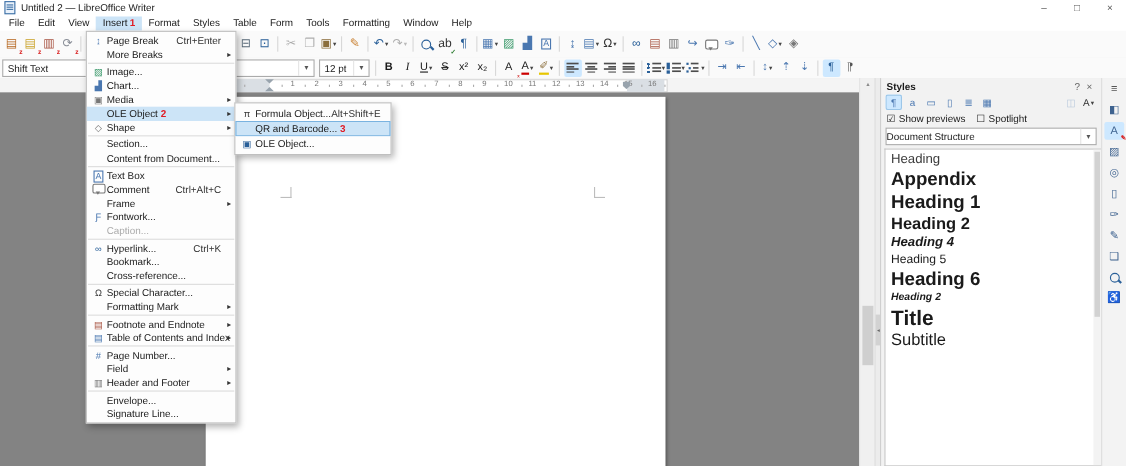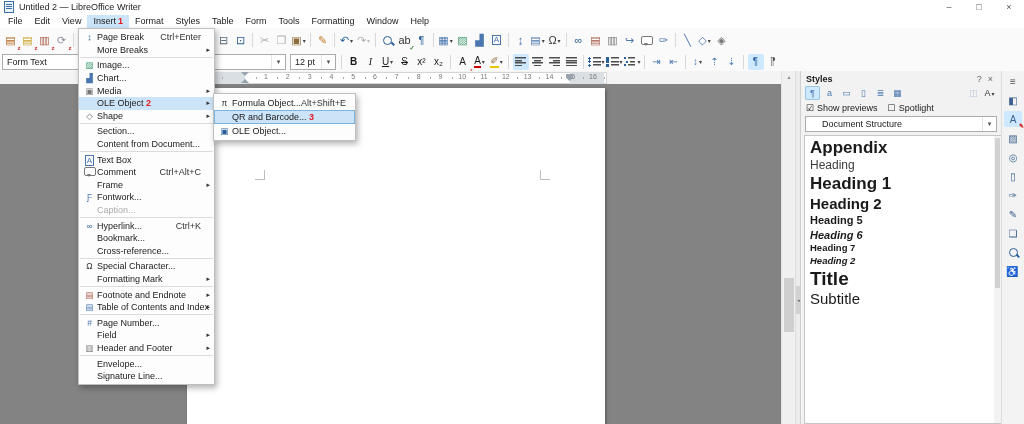--- a/index.html
+++ b/index.html
@@ -99,31 +99,31 @@
   .sp-head{display:flex;align-items:center;padding:3px 5px 1px;font-weight:700}
   .sp-q{margin-left:auto;color:#666;font-weight:400;padding:0 3px}
   .sp-x{color:#666;font-weight:400;padding:0 3px}
   .sp-cats{display:flex;align-items:center;padding:1px 4px;gap:2px}
   .spi{width:15px;height:14px;display:flex;align-items:center;justify-content:center;font-size:9px;color:#4a77b0;border-radius:2px;position:relative}
   .spi.on{background:#cde8ff;box-shadow:inset 0 0 0 1px #9cc6e8}
   .spi.off{opacity:.35}
   .sp-actions{margin-left:auto;display:flex;align-items:center;gap:1px}
   .sp-checks{display:flex;gap:10px;padding:2px 5px;align-items:center}
   .sp-check{display:flex;gap:3px;align-items:center}
-  .sp-filter{margin:1px 4px;height:14px;background:#fff;border:1px solid #ababab;display:flex;align-items:center;padding-left:16px}
+  .sp-filter{margin:1px 4px;height:14px;background:#fff;border:1px solid #ababab;display:flex;align-items:center;padding-left:0}
   .sp-list{flex:1;margin:2px 0 0 3px;background:#fff;border:1px solid #c6c6c6;border-right:none;overflow:hidden;position:relative;padding:1px 8px 0 3px}
   .sent{padding:1px 2px;line-height:1.12;white-space:nowrap}
   .sv-appendix{font-weight:700;font-size:17px}
   .sv-heading{font-size:12px;color:#3c3c3c}
   .sv-h1{font-weight:700;font-size:17px}
   .sv-h2{font-weight:700;font-size:15px}
   .sv-h3{font-weight:700;font-size:12.5px;font-family:"Liberation Serif",serif}
   .sv-h4{font-weight:700;font-style:italic;font-size:12px}
-  .sv-h5{font-weight:700;font-size:11px}
-  .sv-h6{font-weight:700;font-style:italic;font-size:11px}
+  .sv-h5{font-weight:400;font-size:11px}
+  .sv-h6{font-weight:700;font-size:17px}
   .sv-h7{font-weight:700;font-size:9.5px}
   .sv-h8{font-weight:700;font-style:italic;font-size:9.5px}
   .sv-h9{font-weight:700;font-size:8.5px}
   .sv-h10{font-weight:700;font-size:8.5px}
   .sv-subtitle{font-size:15px}
   .sv-title{font-weight:700;font-size:19px}
   .sp-scroll{position:absolute;right:0;top:0;bottom:0;width:7px;background:#f3f3f3}
   .sp-thumb{position:absolute;right:1px;top:2px;width:5px;height:150px;background:#d2d2d2}
 
   
@@ -313,21 +313,21 @@
         <span class="gl" style="color: rgb(74, 119, 176);">◇</span>
         <span class="ddv">▾</span>
       </span>
       <span class="tbi">
         <span class="gl" style="color: rgb(119, 119, 119);">◈</span>
       </span>
     </div>
 
   <div class="tb tb2">
     <div class="combo" style="width:160px">
-      <span class="cval">Form Text</span>
+      <span class="cval">Shift Text</span>
       <span class="cbtn">▾</span>
     </div>
     <div class="combo" style="width:108px">
       <span class="cval"></span>
       <span class="cbtn">▾</span>
     </div>
     <div class="combo" style="width:40px">
       <span class="cval">12 pt</span>
       <span class="cbtn">▾</span>
     </div>
@@ -513,27 +513,27 @@
       <span class="sp-check">
         <span id="chk-spotlight">☐</span>
         <span>Spotlight</span>
       </span>
     </div>
     <div class="sp-filter">
       <span class="cval">Document Structure</span>
       <span class="cbtn">▾</span>
     </div>
     <div class="sp-list" id="sp-list">
-      <div class="sent"><span class="sv-appendix">Appendix</span></div>
-        <div class="sent"><span class="sv-heading">Heading</span></div>
+      <div class="sent"><span class="sv-heading">Heading</span></div>
+        <div class="sent"><span class="sv-appendix">Appendix</span></div>
         <div class="sent"><span class="sv-h1">Heading 1</span></div>
         <div class="sent"><span class="sv-h2">Heading 2</span></div>
+        <div class="sent"><span class="sv-h4">Heading 4</span></div>
         <div class="sent"><span class="sv-h5">Heading 5</span></div>
         <div class="sent"><span class="sv-h6">Heading 6</span></div>
-        <div class="sent"><span class="sv-h7">Heading 7</span></div>
         <div class="sent"><span class="sv-h8">Heading 2</span></div>
         <div class="sent"><span class="sv-title">Title</span></div>
         <div class="sent"><span class="sv-subtitle">Subtitle</span></div>
         <div class="sp-scroll">
         <div class="sp-thumb"></div>
       </div>
     </div>
   </aside>
 
   <div class="tabcol" id="tabcol">

